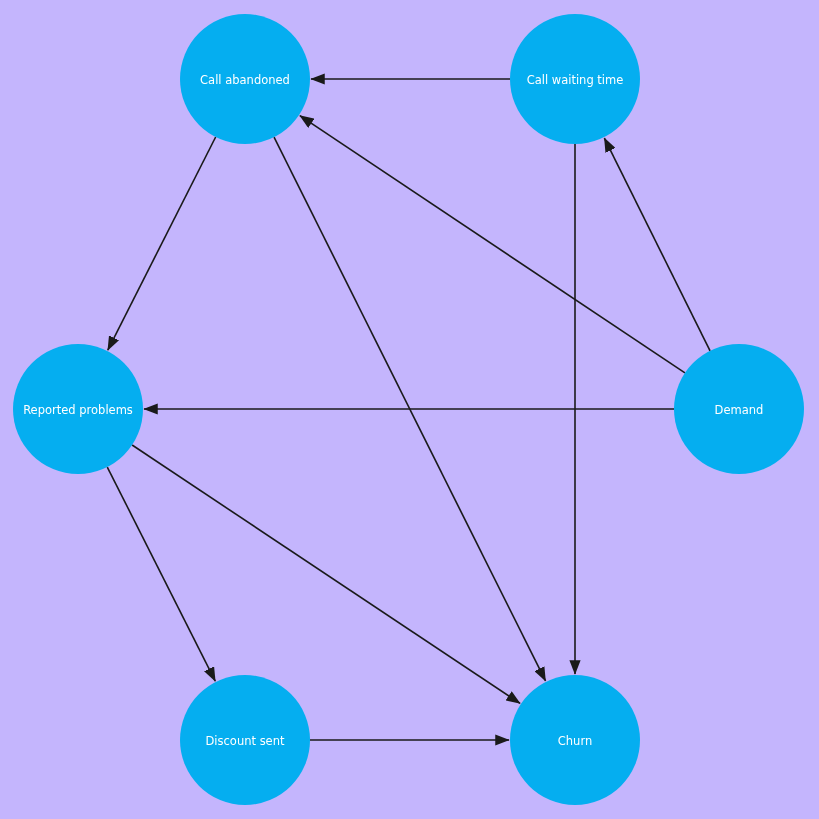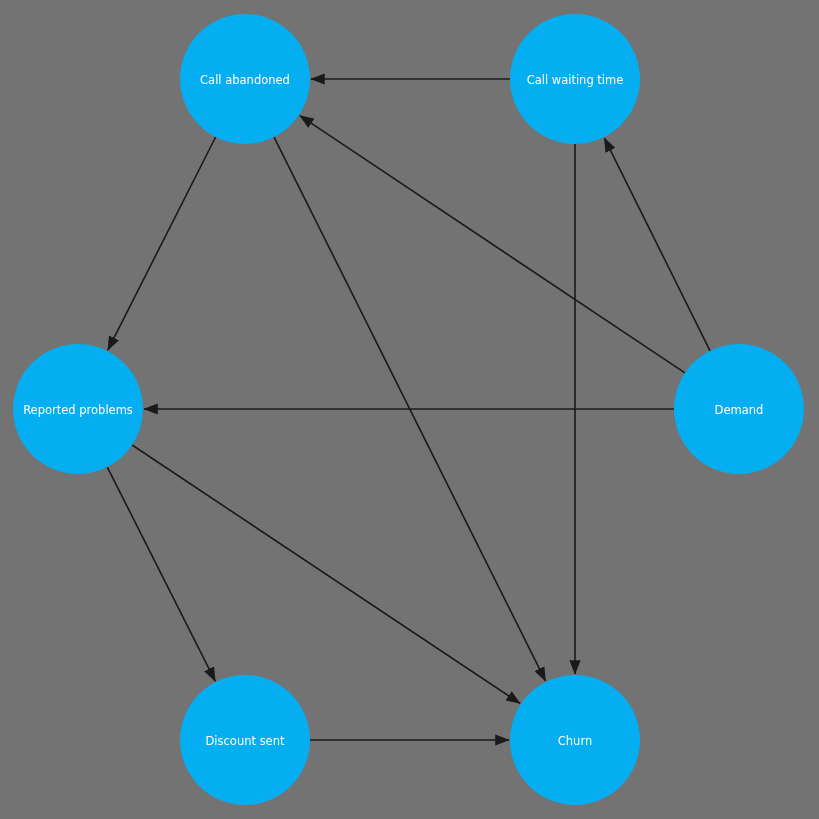--- a/index.html
+++ b/index.html
@@ -10,21 +10,21 @@
   body {
     width: 819px;
     height: 819px;
     font-family: "DejaVu Sans", sans-serif;
     overflow: hidden;
   }
   #graph-canvas {
     position: relative;
     width: 819px;
     height: 819px;
-    background: #737373;
+    background: #c4b5fd;
   }
   #graph-svg {
     position: absolute;
     top: 0;
     left: 0;
     width: 819px;
     height: 819px;
   }
   .node-label {
     font-family: "DejaVu Sans", sans-serif;

